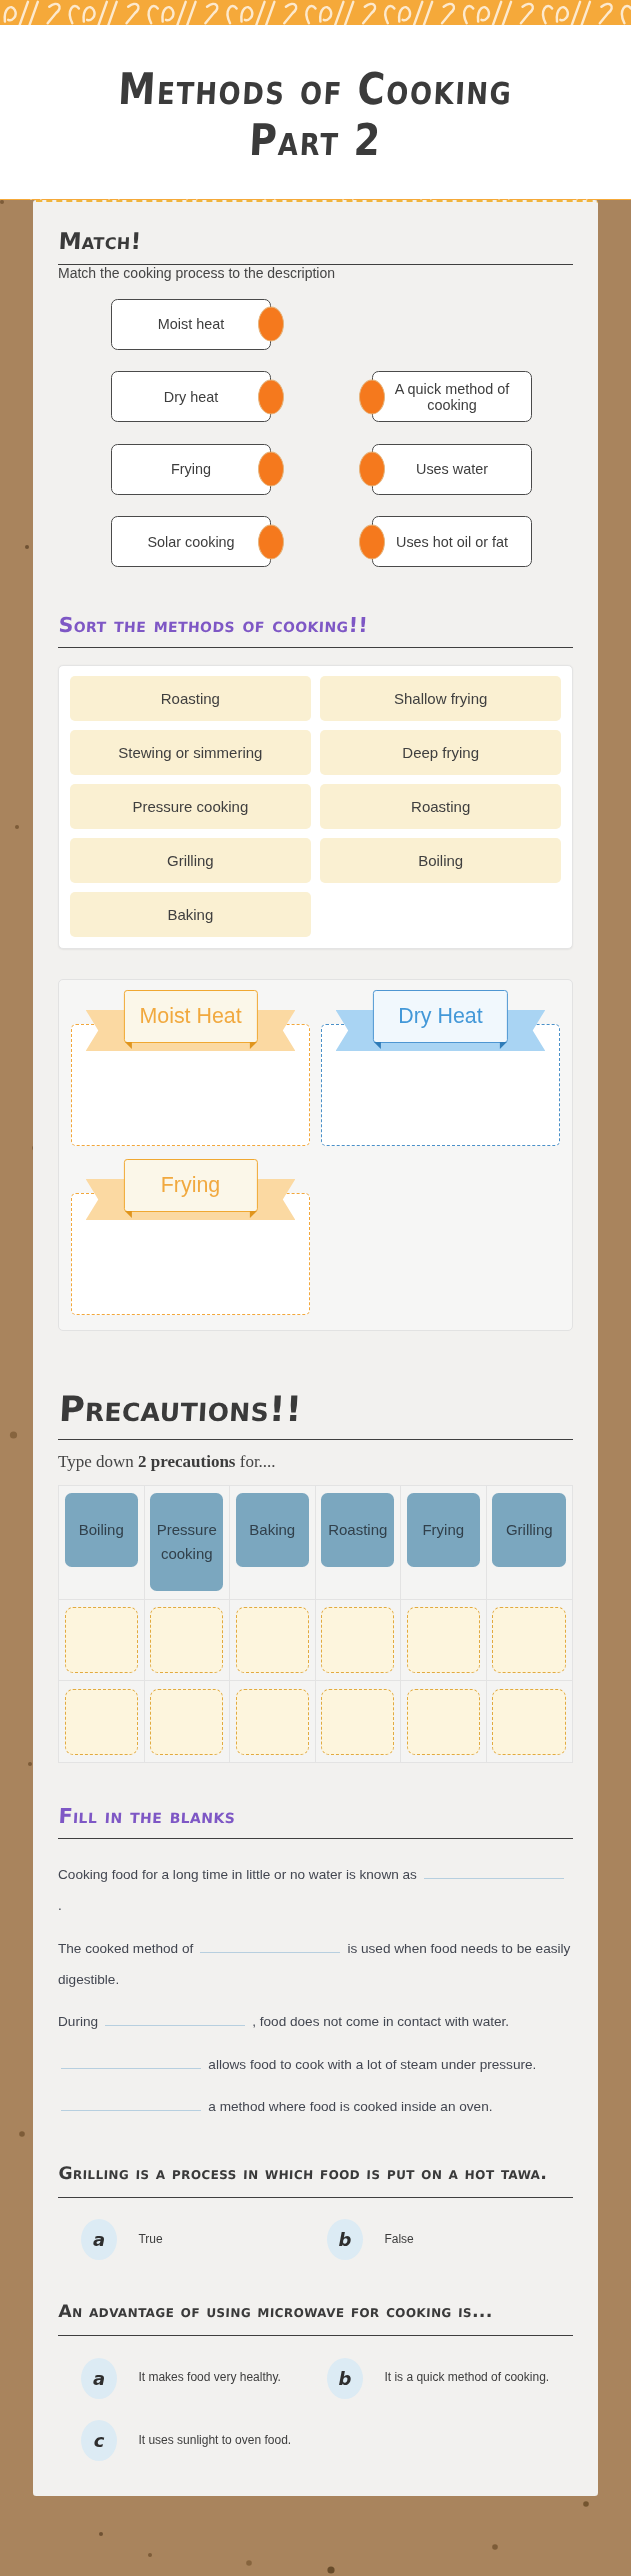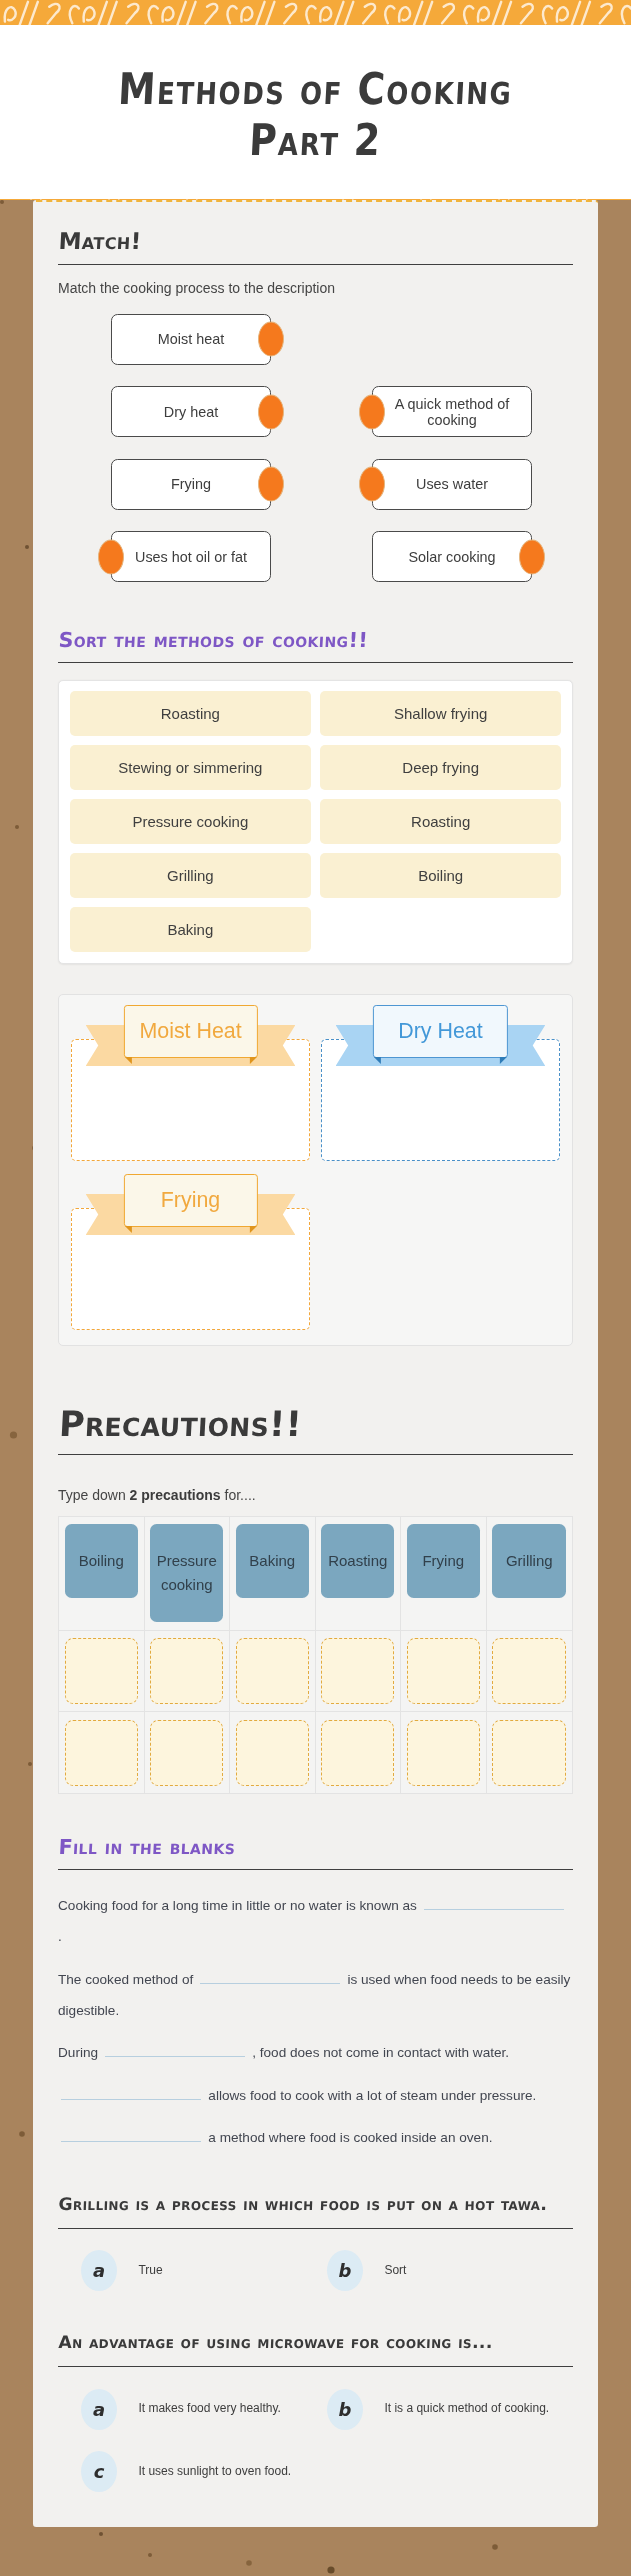--- a/index.html
+++ b/index.html
@@ -43,21 +43,21 @@
   
   .h-marker{
     font-family:"DejaVu Sans", sans-serif; font-weight:800; font-variant:small-caps;
     transform:skewX(-3deg); transform-origin:left bottom; color:#3a3a3a; letter-spacing:0.4px;
   }
   .divider{ border:none; border-top:1.6px solid #3f3f3f; margin:10px 0 0; }
   .purple{ color:#7e57c5; }
 
   
   .match-head{ font-size:23px; }
-  .match-instr{ font-size:14px; color:#454545; margin-top:15px; }
+  .match-instr{ font-size:14px; color:#454545; }
   .match-rows{ margin-top:18px; }
   .match-row{ display:flex; justify-content:space-between; padding:0 41px 0 53px; margin-bottom:21.4px; }
   .mbox{
     position:relative; width:160px; min-height:51px; background:#fff;
     border:1.3px solid #4a4a4a; border-radius:6.6px;
     display:flex; align-items:center; justify-content:center; text-align:center;
     font-size:14.4px; color:#3d3d3d; padding:5px 11.5px;
   }
   .dot{
     position:absolute; width:26px; height:35px; background:#f5791d;
@@ -107,21 +107,21 @@
   .bin.blue .rlabel::after{ right:0; border-top:7.4px solid #2f7cb8; border-right:7.4px solid transparent; }
   .dropzone{
     margin-top:-28px; height:122px; background:#fff; border-radius:5px;
     border:1.6px dashed #f2a73b; position:relative; z-index:1;
   }
   .bin.blue .dropzone{ border-color:#4a90c8; }
 
   
   .prec-sec{ margin-top:58px; }
   .prec-head{ font-size:35px; }
-  .prec-instr{ font-size:14px; margin-top:32px; color:#454545; }
+  .prec-instr{ font-size:17px; margin-top:12px; color:#454545;font-family:Liberation Serif, serif; }
   .prec-instr b{ font-weight:700; color:#3c3c3c; }
   .ptable{
     margin-top:13px; background:#f4f4f3; border:0.8px solid #e3e3e3;
     display:grid; grid-template-columns:repeat(6,1fr);
   }
   .pcell{ border-right:0.8px solid #e3e3e3; border-bottom:0.8px solid #e3e3e3;
           padding:7.4px 5.8px; display:flex; justify-content:center; }
   .pcell.lastcol{ border-right:none; }
   .pcell.lastrow{ border-bottom:none; }
   .pcell.head{ align-items:flex-start; }
@@ -214,22 +214,22 @@
           </div>
           <div class="match-row">
             <div class="mbox">Dry heat<span class="dot r"></span></div>
             <div class="mbox">A quick method of cooking<span class="dot l"></span></div>
           </div>
           <div class="match-row">
             <div class="mbox">Frying<span class="dot r"></span></div>
             <div class="mbox">Uses water<span class="dot l"></span></div>
           </div>
           <div class="match-row">
+            <div class="mbox">Solar cooking<span class="dot r"></span></div>
             <div class="mbox">Uses hot oil or fat<span class="dot l"></span></div>
-            <div class="mbox">Solar cooking<span class="dot r"></span></div>
           </div>
         </div>
     </section>
 
     <section class="sort-sec">
       <h2 class="h-marker sort-head purple">Sort the methods of cooking!!</h2>
       <hr class="divider">
       <div class="subcard">
         <div class="sort-grid" id="sort-grid">
             <div class="sort-btn">Roasting</div>
@@ -345,21 +345,21 @@
     <section class="q-sec">
       <h2 class="h-marker q-head">Grilling is a process in which food is put on a hot tawa.</h2>
       <hr class="divider">
       <div class="opts" id="tf-opts">
           <div class="opt">
             <span class="badge">a</span>
             <span class="opt-label">True</span>
           </div>
           <div class="opt">
             <span class="badge">b</span>
-            <span class="opt-label">Sort</span>
+            <span class="opt-label">False</span>
           </div>
         </div>
     </section>
 
     <section class="q-sec">
       <h2 class="h-marker q-head">An advantage of using microwave for cooking is...</h2>
       <hr class="divider">
       <div class="opts" id="mc-opts">
           <div class="opt">
             <span class="badge">a</span>

